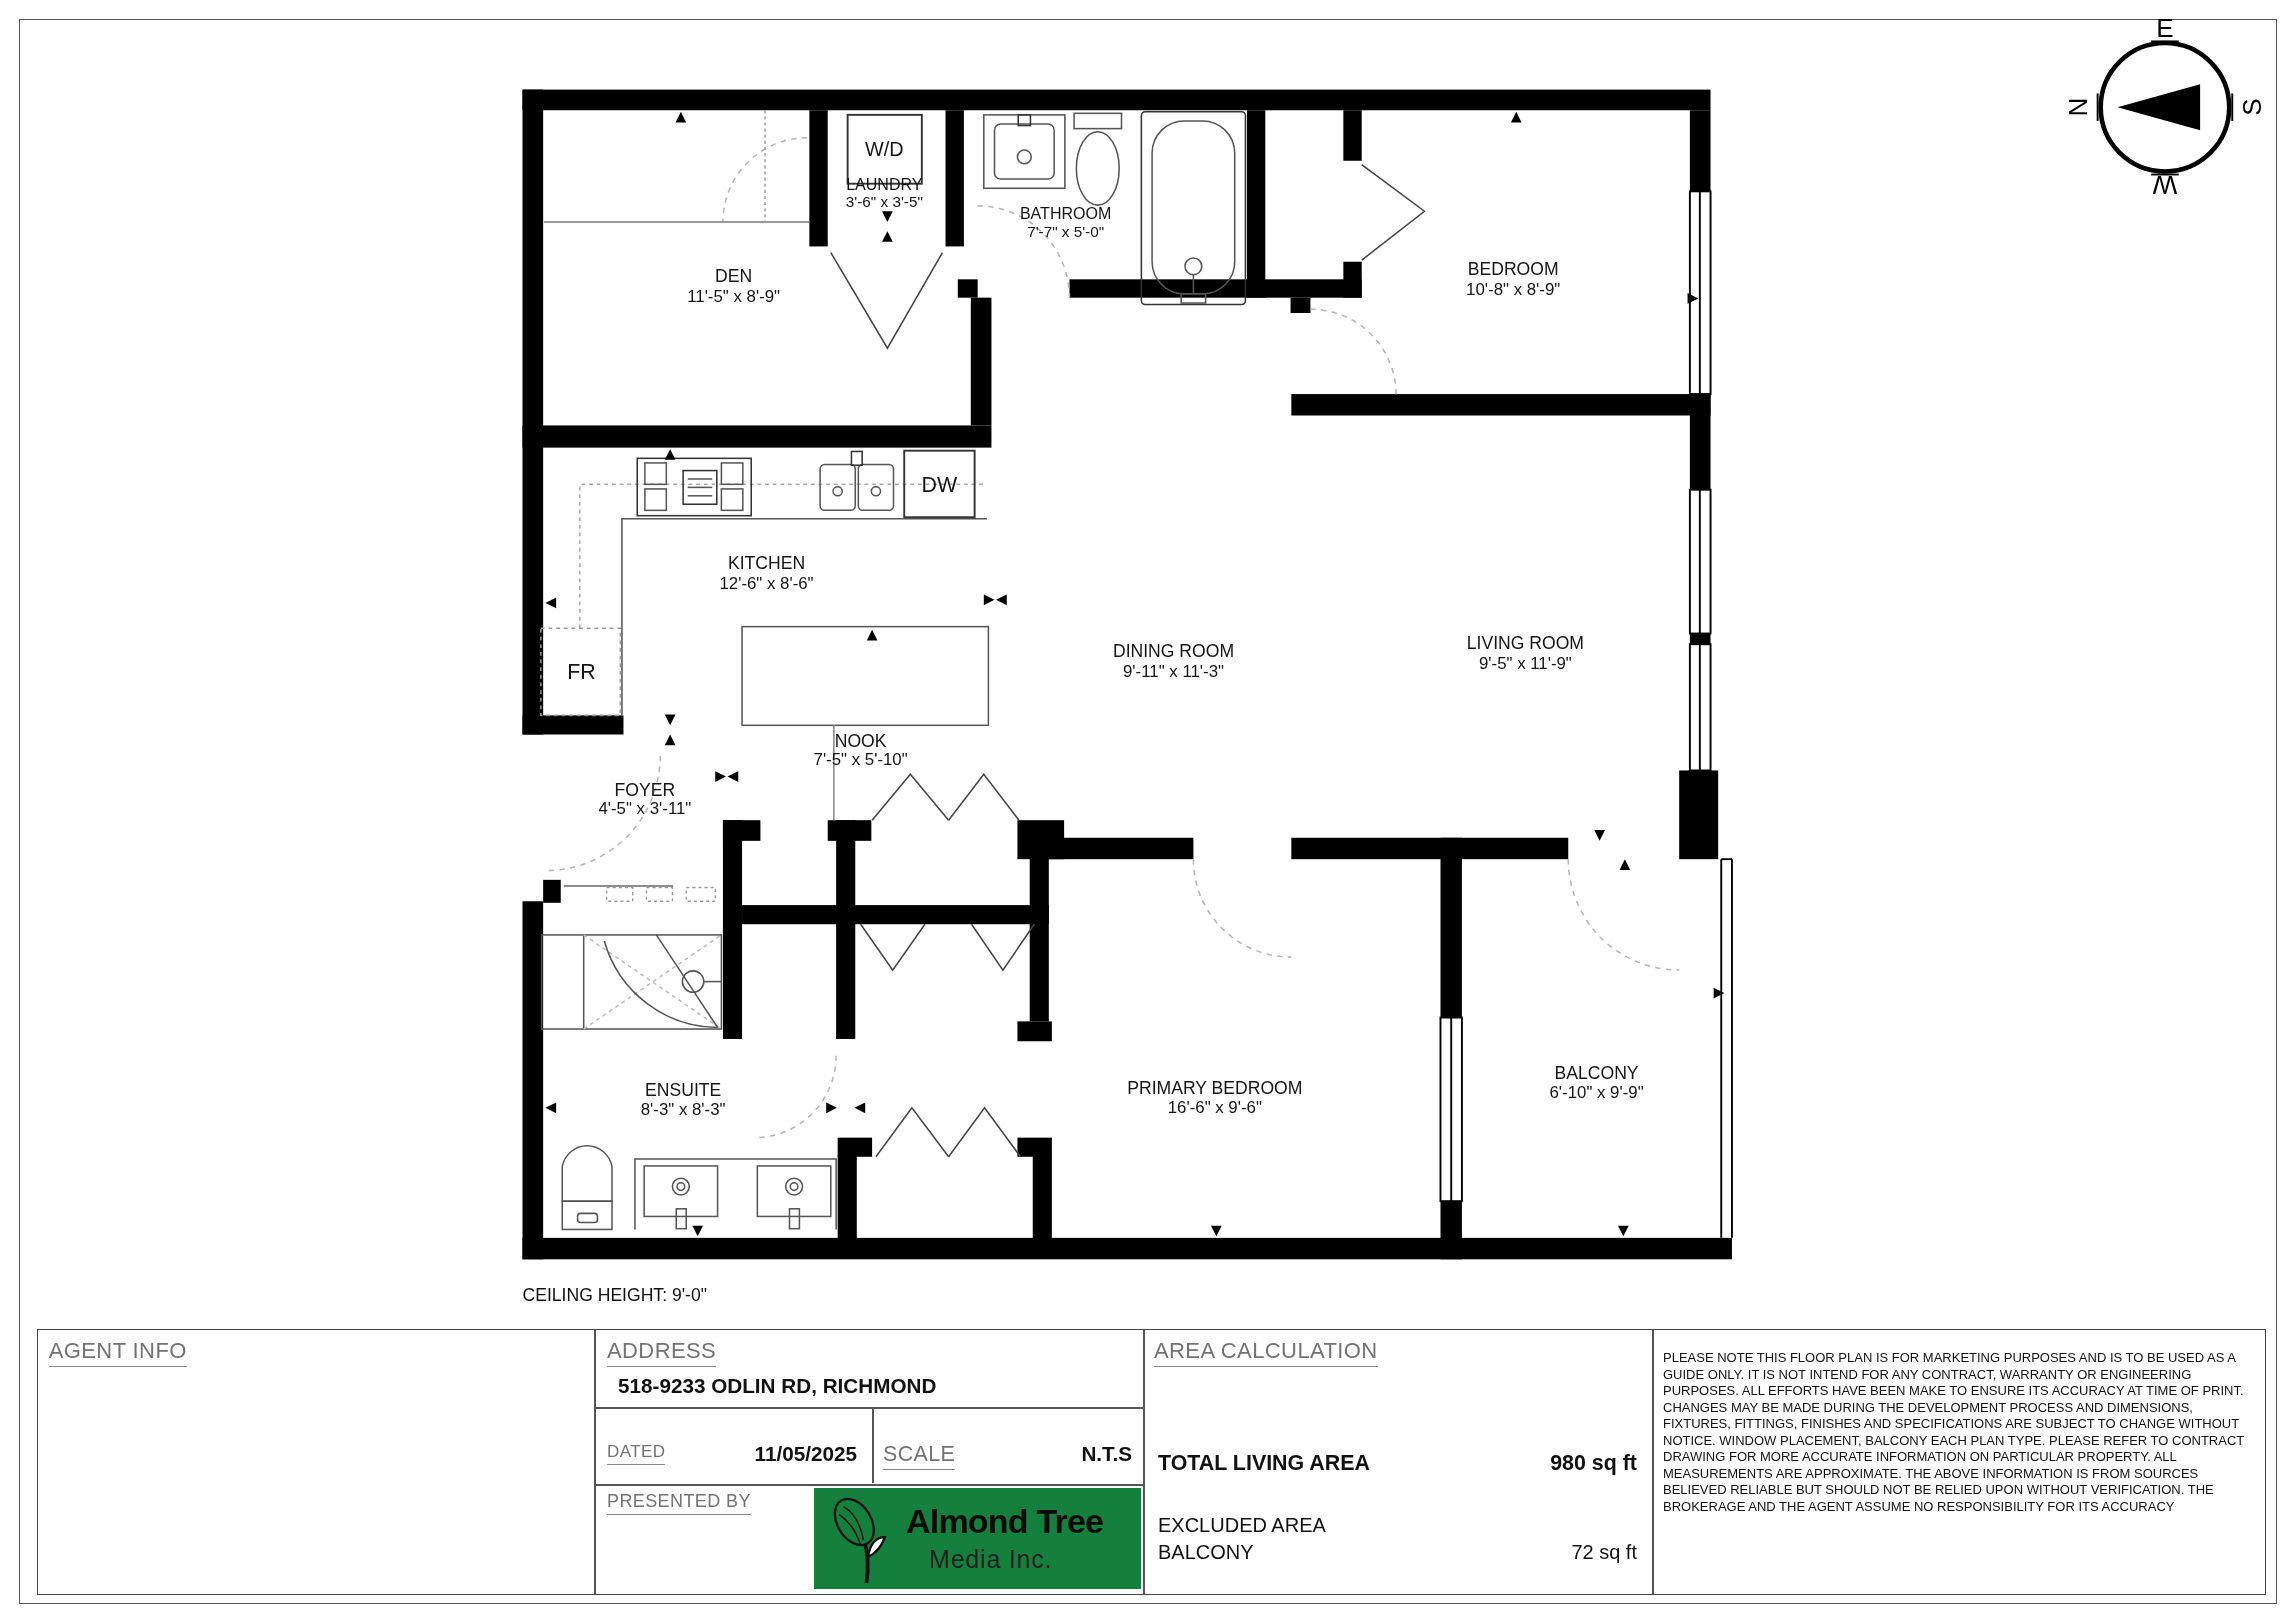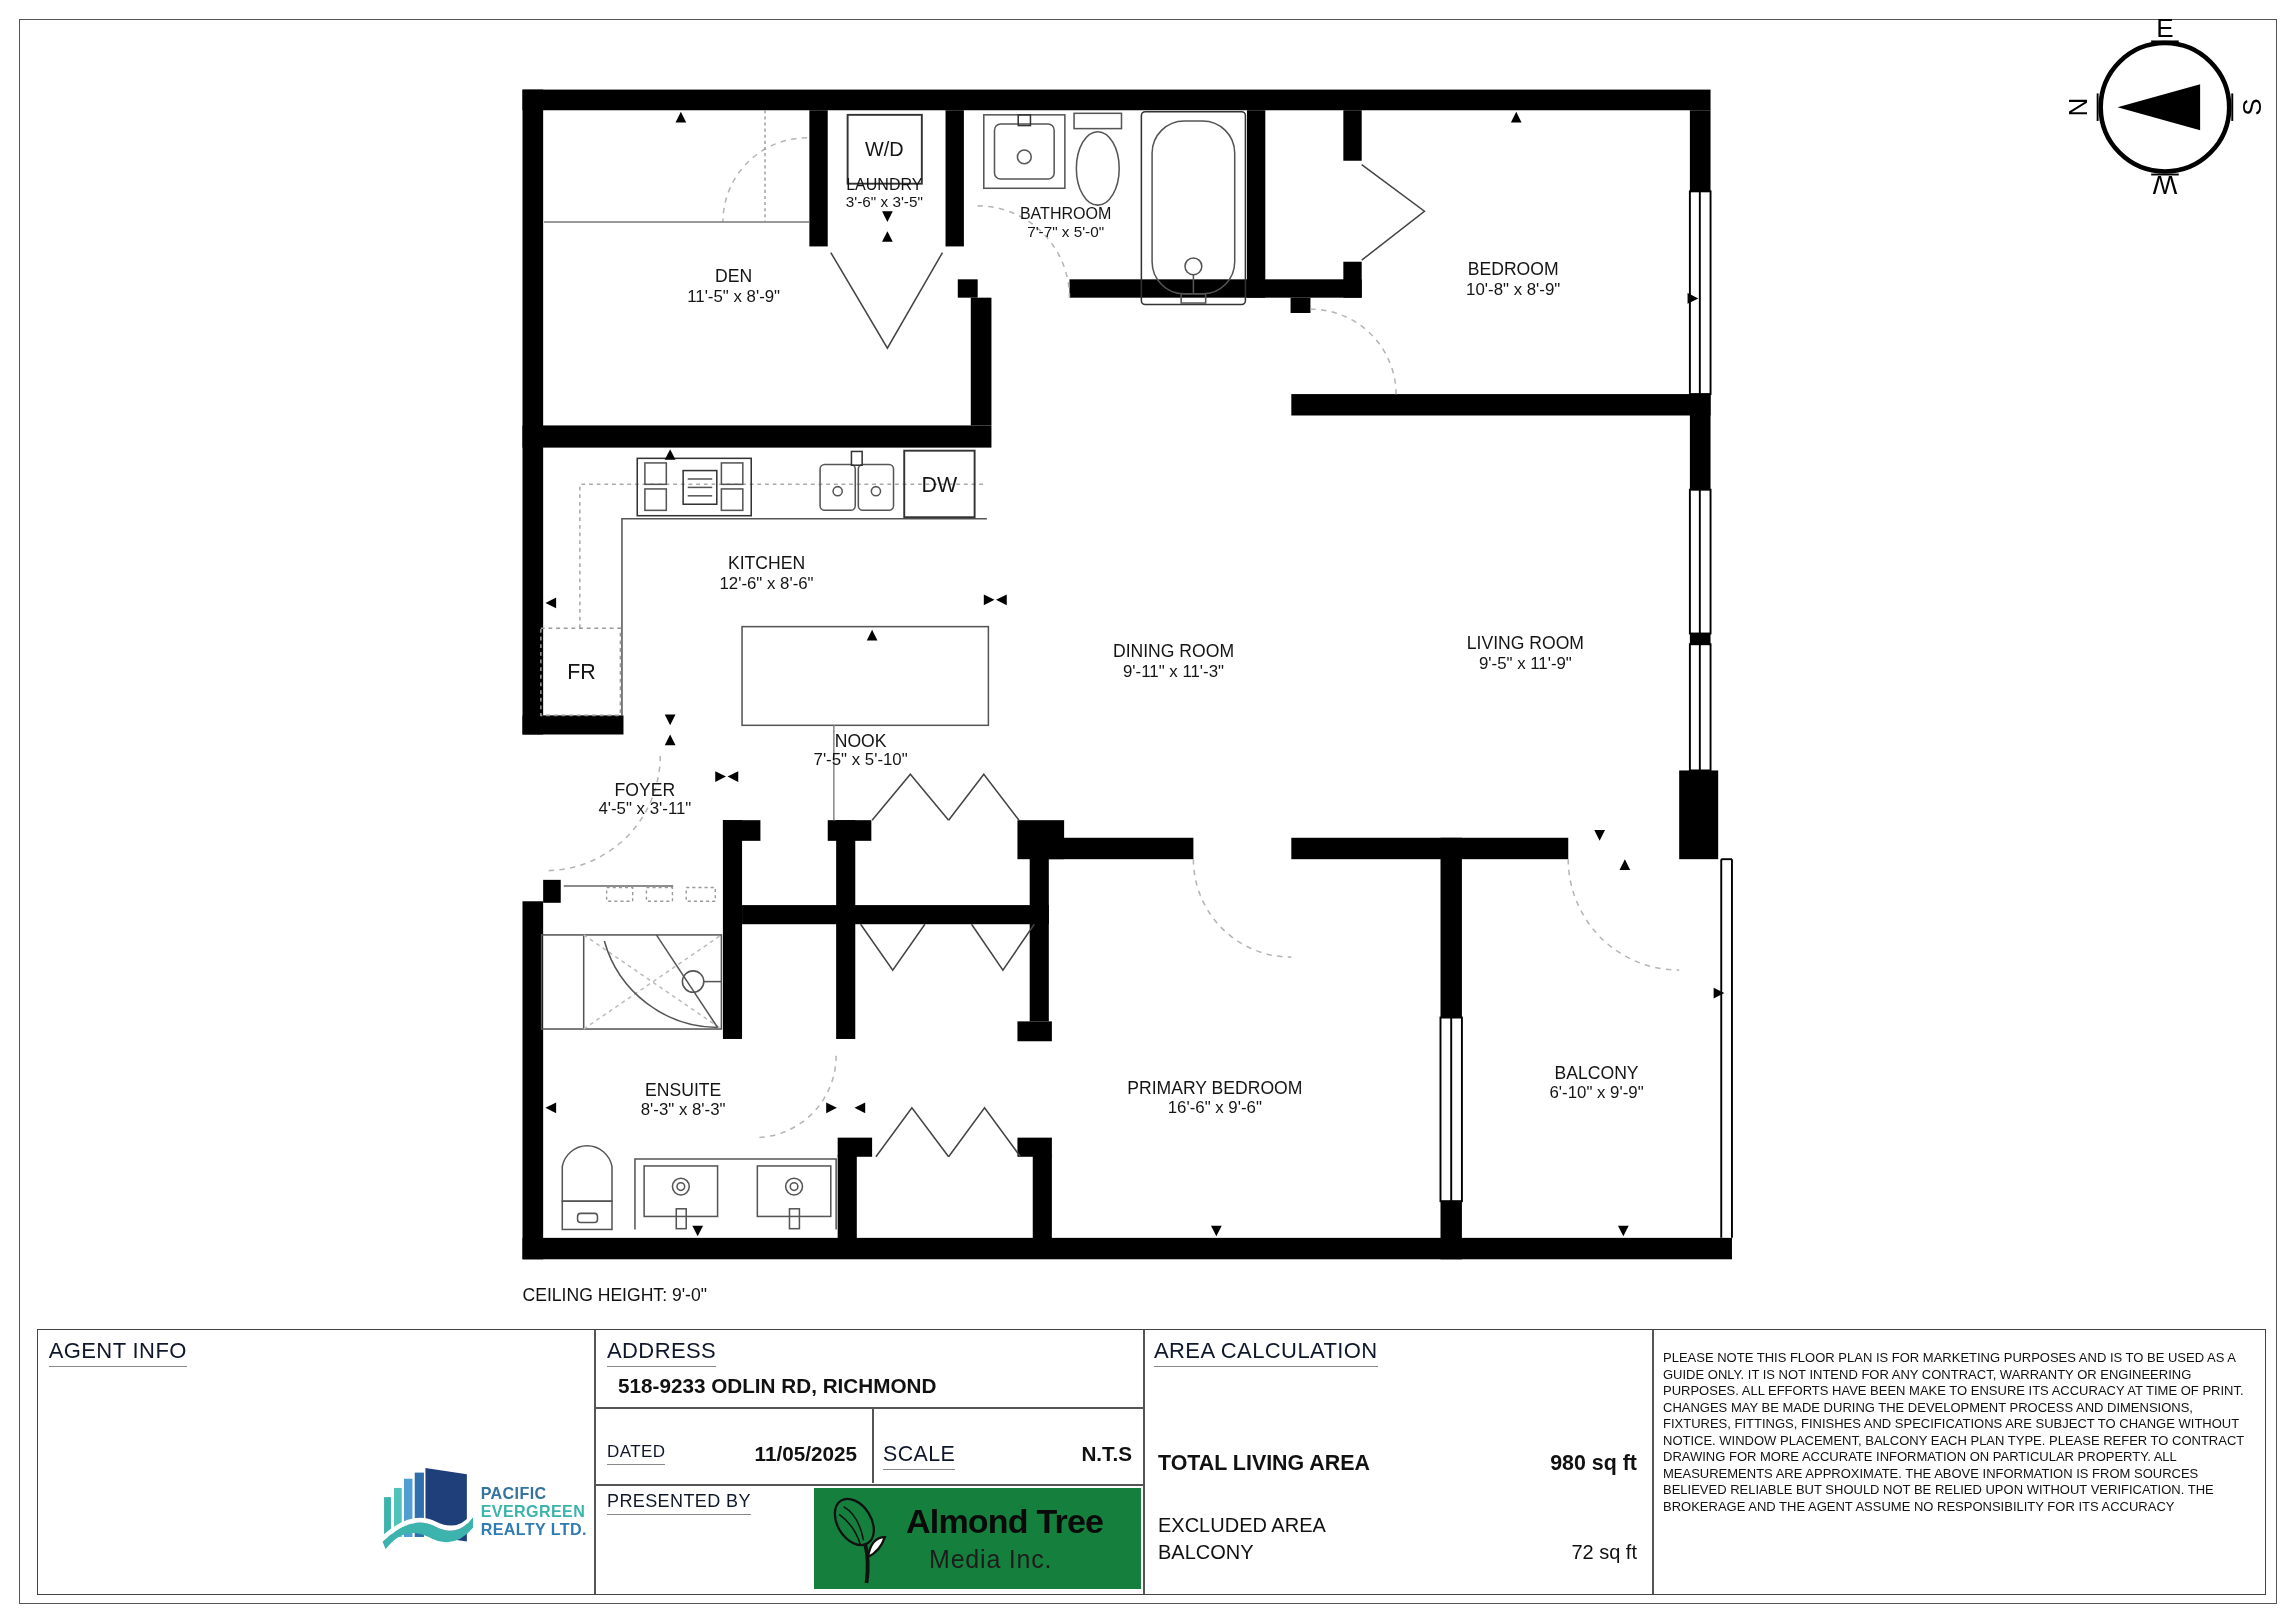--- a/index.html
+++ b/index.html
@@ -3,21 +3,21 @@
 <meta charset="utf-8">
 <style>
   html,body{margin:0;padding:0;background:#fff;}
   body{width:2295px;height:1623px;position:relative;font-family:"Liberation Sans",sans-serif;color:#111;}
   .abs{position:absolute;}
   #page-border{left:19px;top:19px;width:2256px;height:1583px;border:1.5px solid #555;}
   
   #panel{left:37px;top:1329px;width:2229px;height:266px;border:1.5px solid #444;box-sizing:border-box;background:#fff;}
   .col-line{position:absolute;top:0;bottom:0;width:1.5px;background:#555;}
   .row-line{position:absolute;height:1.5px;background:#555;}
-  .sec-header{font-size:22px;letter-spacing:0.4px;color:#0f172a;border-bottom:1.5px solid #888;padding-bottom:2.3px;display:inline-block;}
+  .sec-header{font-size:22px;letter-spacing:0.4px;color:#737373;border-bottom:1.5px solid #888;padding-bottom:2.3px;display:inline-block;}
   .bold{font-weight:bold;}
   .agent-lines{font-size:19px;font-weight:bold;line-height:29px;}
   .agent-lines .nm{font-size:21.4px;}
   .rightval{text-align:right;font-weight:bold;font-size:20.7px;}
   .disc{font-size:13px;line-height:16.5px;font-weight:500;color:#111;}
   .plogo-t{font-weight:800;font-size:21px;line-height:22px;letter-spacing:.5px;}
   .alm-box{background:#15803d;}
   .alm-name{font-size:34px;font-weight:800;letter-spacing:-0.8px;color:#0a0a0a;}
   .alm-sub{font-size:25px;font-weight:400;color:#1c1c1c;letter-spacing:0.8px;}
 </style>
@@ -272,38 +272,20 @@
 <div class="abs" id="panel">
   <div class="col-line" style="left:556px"></div>
   <div class="col-line" style="left:1105px"></div>
   <div class="col-line" style="left:1614px"></div>
   <div class="row-line" style="left:556px;width:549px;top:77px"></div>
   <div class="row-line" style="left:556px;width:549px;top:154px"></div>
   <div class="col-line" style="left:834px;top:77px;bottom:111px"></div>
 
   <div class="abs" style="left:10.7px;top:7.7px"><span class="sec-header">AGENT INFO</span></div>
 
-  <div class="abs" style="left:343px;top:138px;width:207px;height:92px">
-    <svg width="207" height="92" viewBox="0 0 270 120">
-      <g>
-        <rect x="4" y="38" width="9" height="52" fill="#3cb3ad"></rect>
-        <rect x="17" y="26" width="10" height="64" fill="#4fc2bc"></rect>
-        <rect x="30" y="14" width="11" height="76" fill="#4f9fd4"></rect>
-        <rect x="44" y="6" width="12" height="84" fill="#2f6fad"></rect>
-        <polygon points="58,0 112,8 112,96 58,88" fill="#1f3f7a"></polygon>
-        <path d="M 2,96 Q 40,60 70,76 Q 100,92 120,64 L 120,78 Q 95,108 62,90 Q 30,74 6,106 Z" fill="#3cb3ad"></path>
-        <path d="M 2,88 Q 40,54 72,70 Q 100,84 118,60 L 120,64 Q 100,92 70,76 Q 40,60 2,96 Z" fill="#ffffff"></path>
-      </g>
-      <g class="plogo-t" font-family="Liberation Sans, sans-serif" font-weight="bold" font-size="21">
-        <text x="130" y="40" fill="#33739e">PACIFIC</text>
-        <text x="130" y="64" fill="#3cb3ad">EVERGREEN</text>
-        <text x="130" y="88" fill="#2f7cb5">REALTY LTD.</text>
-      </g>
-    </svg>
-  </div>
 
   <div class="abs" style="left:569px;top:7.7px"><span class="sec-header">ADDRESS</span></div>
   <div class="abs bold" style="left:580px;top:44px;font-size:20.7px">518-9233 ODLIN RD, RICHMOND</div>
   <div class="abs" style="left:569px;top:112px"><span class="sec-header" style="font-size:17px">DATED</span></div>
   <div class="abs rightval" style="left:689px;top:112px;width:130px">11/05/2025</div>
   <div class="abs" style="left:845px;top:112px"><span class="sec-header" style="font-size:21.4px">SCALE</span></div>
   <div class="abs rightval" style="left:1002px;top:112px;width:92px">N.T.S</div>
   <div class="abs" style="left:569px;top:161px"><span class="sec-header" style="font-size:18px">PRESENTED BY</span></div>
 
   <div class="abs alm-box" style="left:776px;top:158px;width:327px;height:101px">

